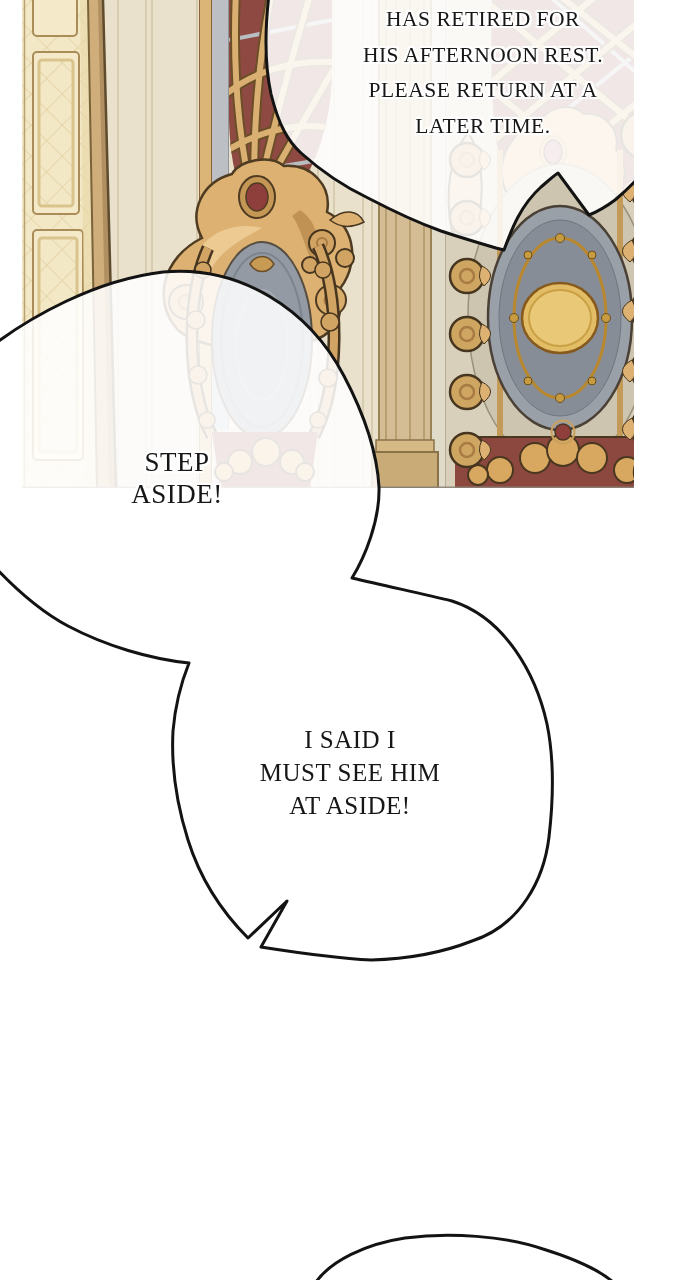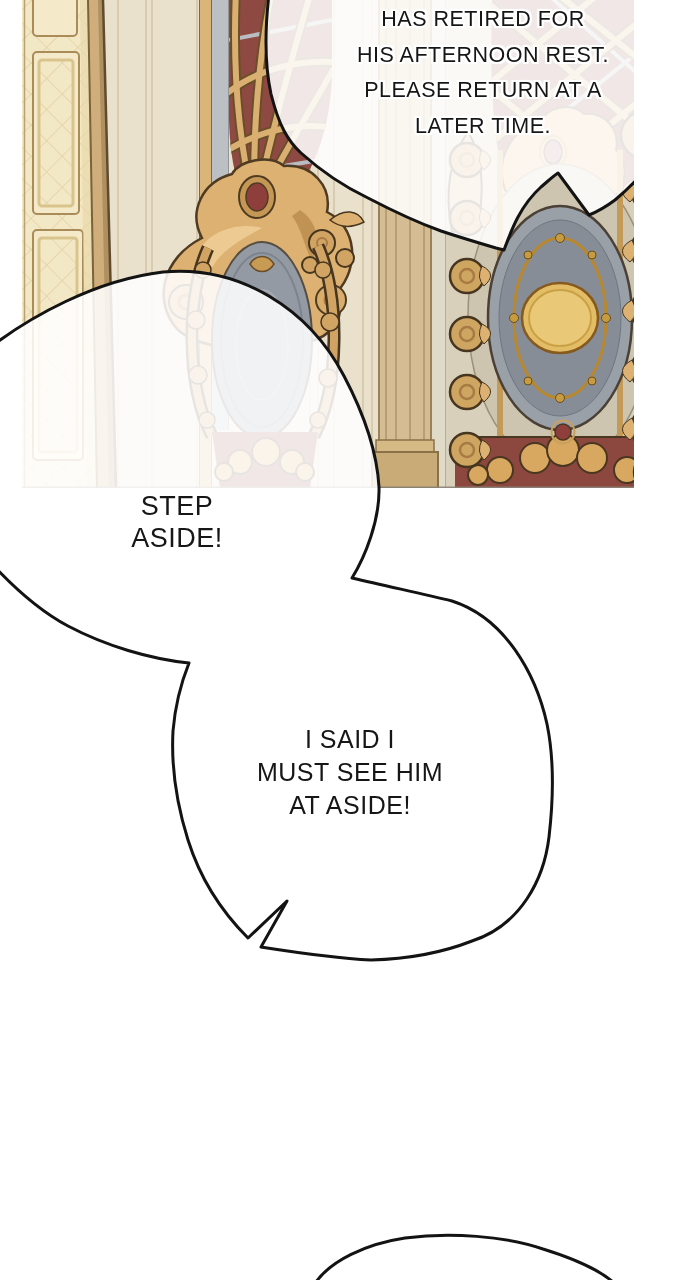--- a/index.html
+++ b/index.html
@@ -1,36 +1,36 @@
 <!DOCTYPE html>
 <html><head>
 <meta charset="utf-8">
 <style>
   html,body{margin:0;padding:0;background:#ffffff;}
   .page{
     position:relative;
     width:634px;height:1280px;
     background:#ffffff;
     overflow:hidden;
-    font-family:Liberation Sans, sans-serif;
+    font-family:Liberation Serif, serif;
   }
   .art{position:absolute;left:0;top:0;width:690px;height:1280px;}
   .txt{
     position:absolute;
     color:#161616;
     text-align:center;
     white-space:pre-line;
     letter-spacing:0.5px;
     text-shadow:
       -2px -2px 0 #fff, 2px -2px 0 #fff, -2px 2px 0 #fff, 2px 2px 0 #fff,
       -2px 0 0 #fff, 2px 0 0 #fff, 0 -2px 0 #fff, 0 2px 0 #fff,
       0 0 6px #fff;
   }
   .txt-top{left:258px;top:2px;width:450px;font-size:21.5px;line-height:35.5px;}
-  .txt-step{left:77px;top:446px;width:200px;font-size:27px;line-height:32px;margin-top:44px;}
+  .txt-step{left:77px;top:446px;width:200px;font-size:27px;line-height:32px;}
   .txt-insist{left:200px;top:723px;width:300px;font-size:25px;line-height:33px;}
 </style>
 </head>
 <body>
 
 <div class="page">
 
 <svg class="art" viewBox="0 0 690 1280" aria-hidden="true">
   <defs>
     <clipPath id="panelClip">

